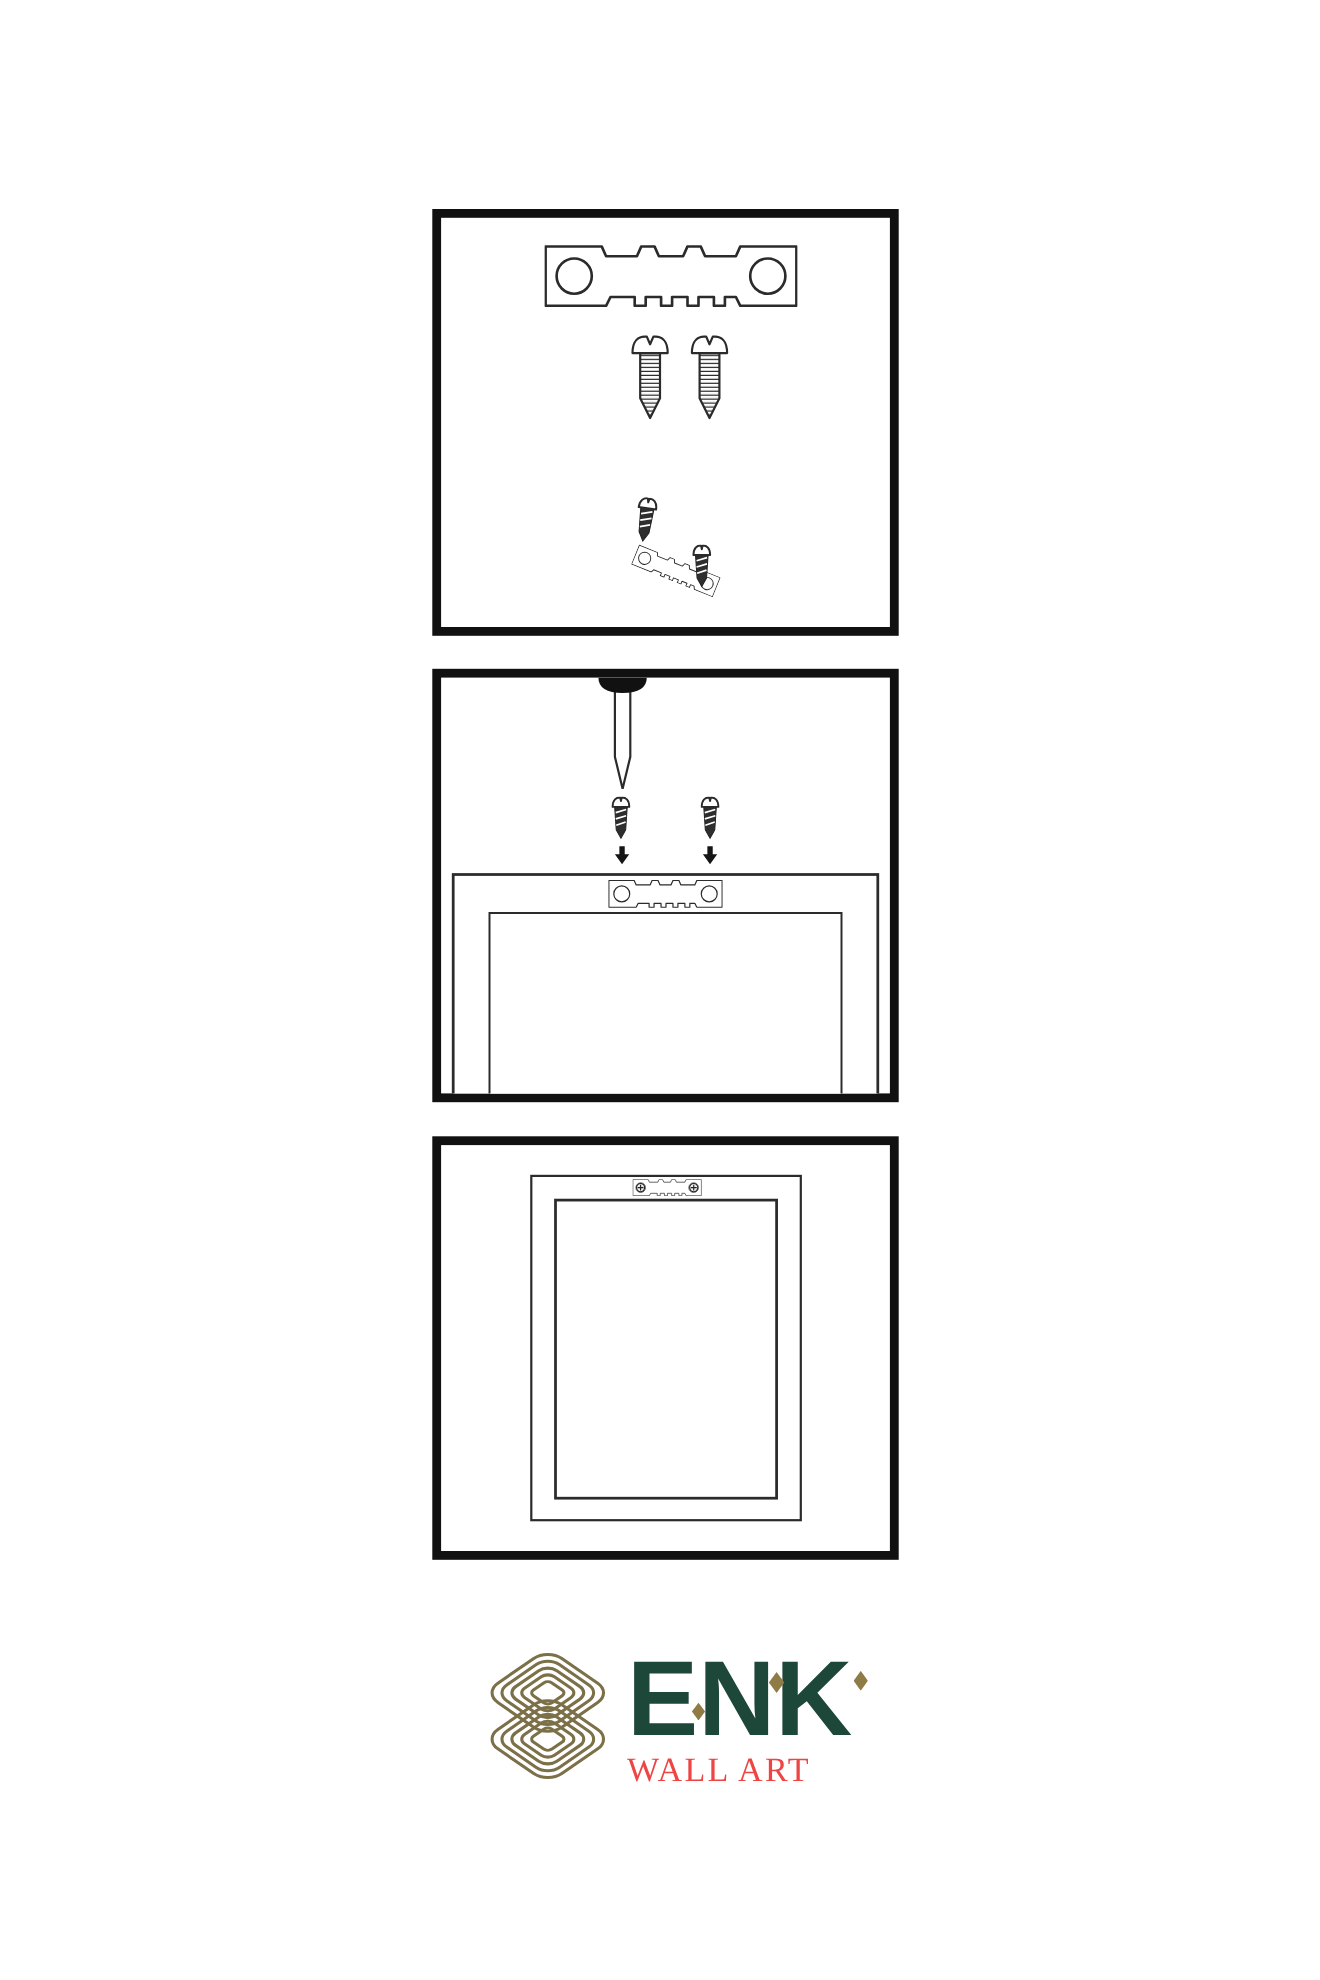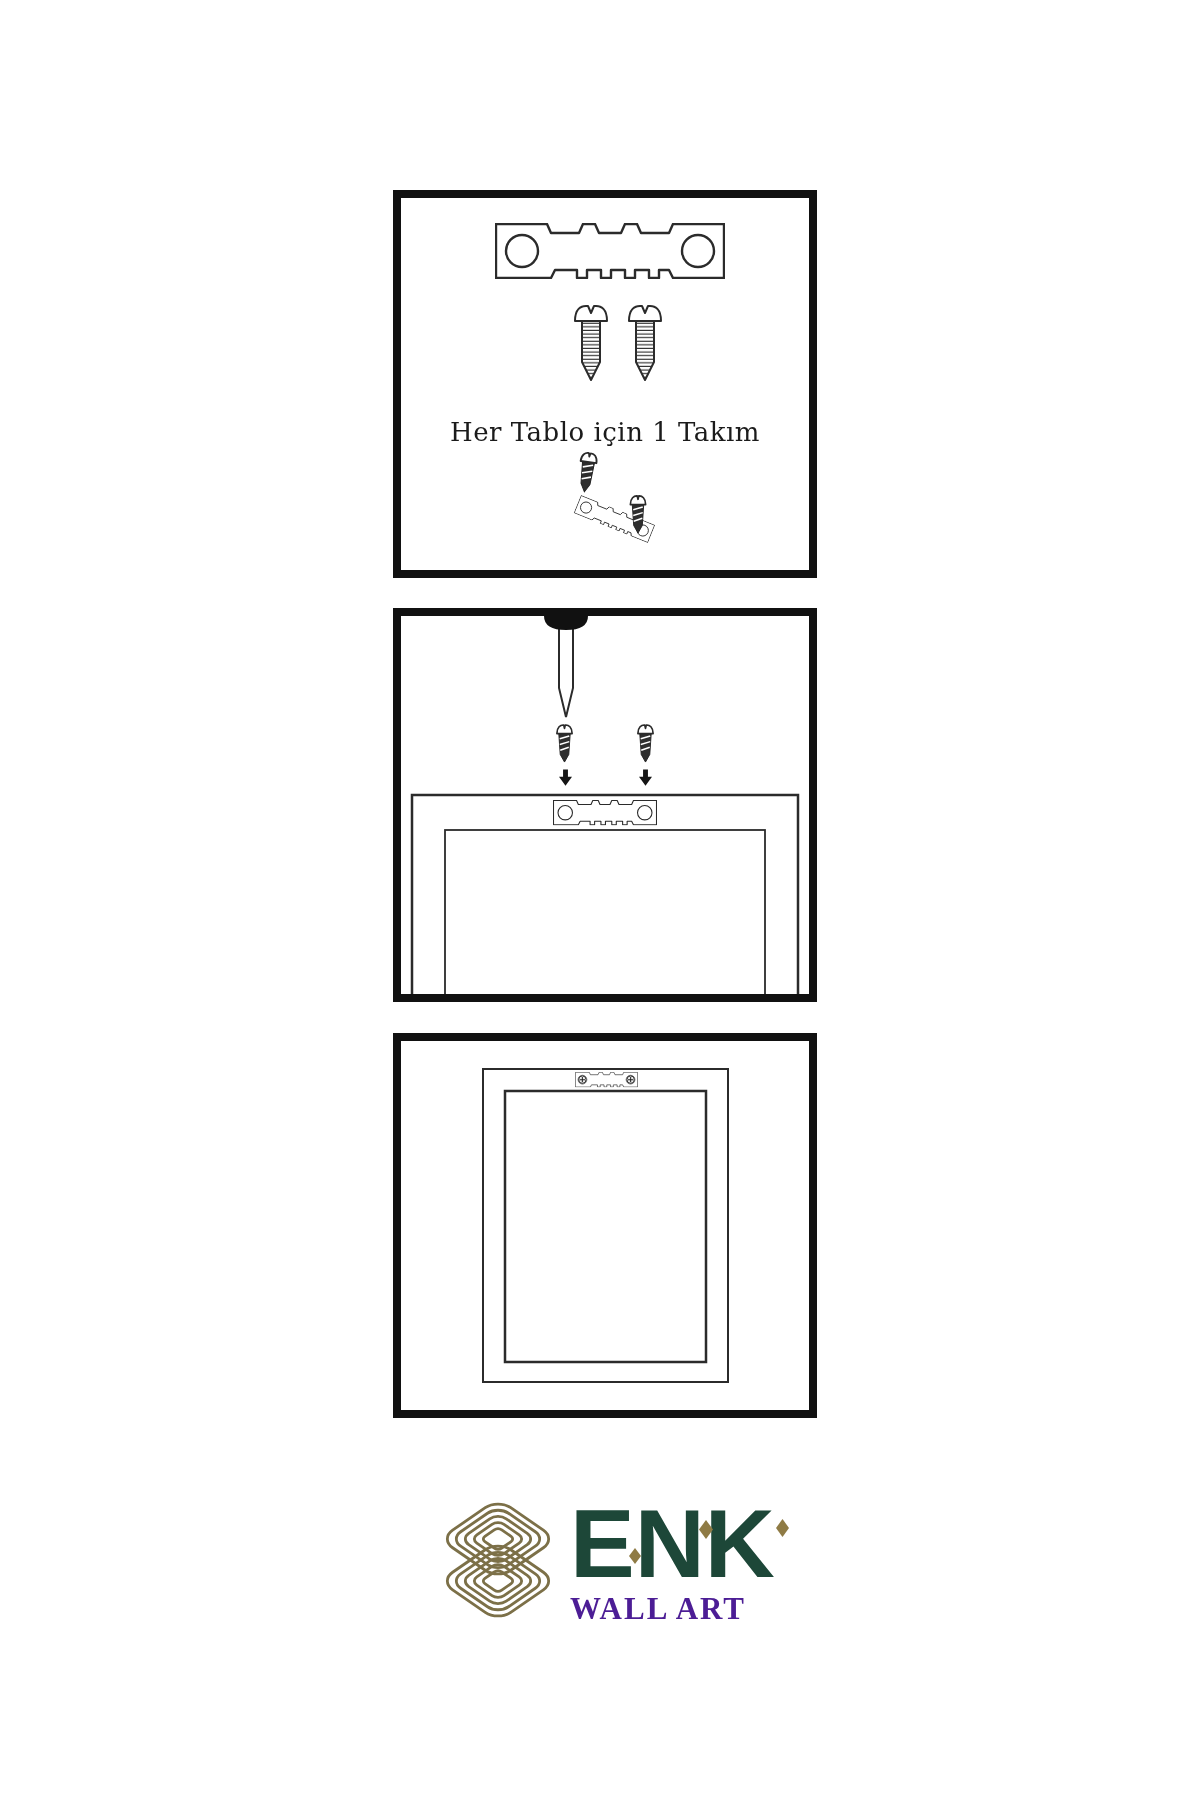--- a/index.html
+++ b/index.html
@@ -13,22 +13,22 @@
   .panel > svg{position:absolute;left:0;top:0;display:block;}
   .caption{position:absolute;left:0;top:219px;width:100%;text-align:center;
            font-family:"DejaVu Serif",serif;font-weight:400;font-size:26px;
            letter-spacing:.5px;color:#1b1b1b;white-space:nowrap;}
   
   .brand-knot{position:absolute;left:434px;top:1492px;}
   .brand-name{position:absolute;left:570px;top:1495px;line-height:1;
               font-family:Liberation Sans, sans-serif;font-weight:700;font-size:97px;
               letter-spacing:0;color:#1d4738;white-space:nowrap;}
   .brand-tagline{position:absolute;left:570px;top:1593px;line-height:1;
-              font-family:"Liberation Serif",serif;font-weight:700;font-size:31px;
-              letter-spacing:2px;color:#4c1d95;white-space:nowrap;}
+              font-family:"Liberation Serif",serif;font-weight:400;font-size:31px;
+              letter-spacing:2px;color:#ef4444;white-space:nowrap;}
   .diamond{position:absolute;background:#8f7b45;
            clip-path:polygon(50% 0,100% 50%,50% 100%,0 50%);}
   .d1{left:629px;top:1548px;width:12px;height:16px;}
   .d2{left:699px;top:1520px;width:14px;height:19px;}
   .d3{left:776px;top:1519px;width:13px;height:18px;}
 </style>
 </head>
 <body>
 
 <div class="page">
@@ -75,21 +75,20 @@
       <use href="#screw-light" x="172" y="106" width="36" height="78"></use>
       <use href="#screw-light" x="226" y="106" width="36" height="78"></use>
       <g transform="rotate(8 186 275)">
         <use href="#screw-dark" x="176" y="254" width="20" height="42"></use>
       </g>
       <g transform="translate(180,297) rotate(22)">
         <use href="#hanger" x="0" y="0" width="80" height="19.5"></use>
       </g>
       <use href="#screw-dark" x="227" y="297" width="20" height="40"></use>
     </svg>
-    <div class="caption">Her Tablo için 1 Takım</div>
   </section>
 
   <section class="panel p2">
     <svg width="408" height="378" viewBox="0 0 408 378">
 
       <rect x="11" y="179" width="386" height="210" fill="#fff" stroke="#2b2b2b" stroke-width="2.5"></rect>
       <rect x="44" y="214" width="320" height="180" fill="#fff" stroke="#2b2b2b" stroke-width="1.8"></rect>
       <use href="#hanger" x="152" y="184" width="104" height="25.3"></use>
 
       <path d="M158,4 H172 V72 L165,101 L158,72 Z" fill="#fff" stroke="#2b2b2b" stroke-width="2"></path>

